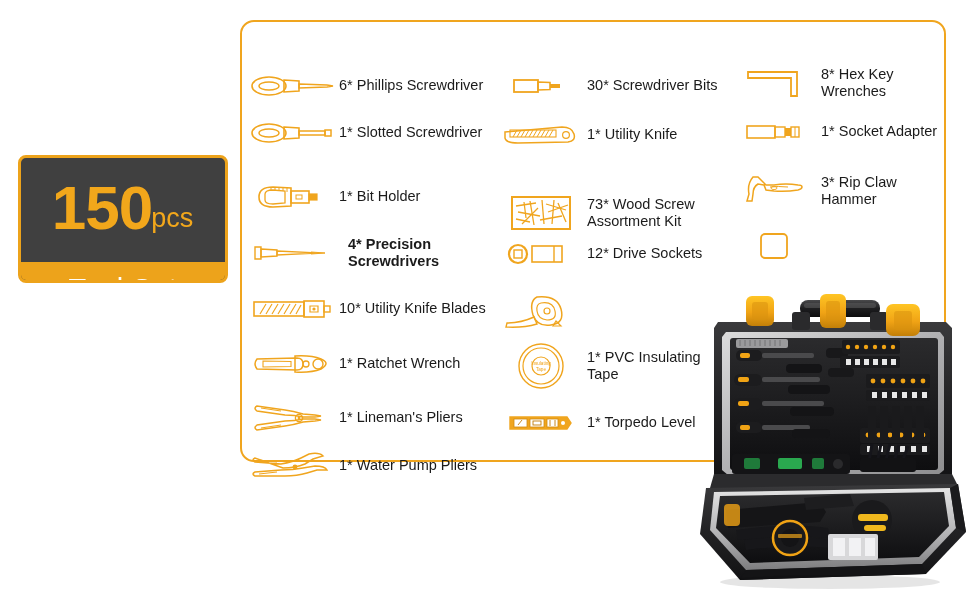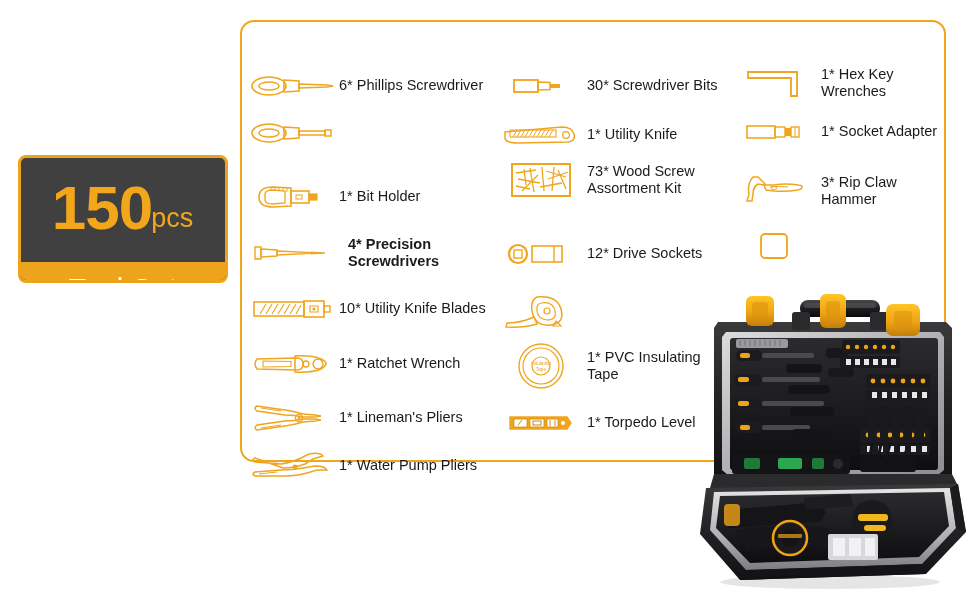--- a/index.html
+++ b/index.html
@@ -145,20 +145,21 @@
   <div class="item" style="top:73px">
     <span class="item-icon">
       <svg width="84" height="26" viewBox="0 0 84 26">
         <ellipse cx="18" cy="13" rx="17" ry="9" fill="none" stroke="#f0a51e" stroke-width="1.6"></ellipse>
         <ellipse cx="18" cy="13" rx="10" ry="4" fill="none" stroke="#f0a51e" stroke-width="1.4"></ellipse>
         <path d="M33 7 L48 8 L48 18 L33 19 Z" fill="none" stroke="#f0a51e" stroke-width="1.6"></path>
         <rect x="48" y="11" width="26" height="4" fill="none" stroke="#f0a51e" stroke-width="1.5"></rect>
         <rect x="74" y="10" width="6" height="6" fill="none" stroke="#f0a51e" stroke-width="1.5"></rect>
       </svg>
     </span>
+    <span class="item-label">1* Slotted Screwdriver</span>
   </div>
 
   <div class="item" style="top:137px">
     <span class="item-icon">
       <svg width="84" height="30" viewBox="0 0 84 30">
         <path d="M8 15 Q8 5 22 5 L40 6 L40 24 L22 25 Q8 25 8 15 Z" fill="none" stroke="#f0a51e" stroke-width="1.6"></path>
         <path d="M14 12 Q14 8 22 8 L34 9 L34 21 L22 22 Q14 22 14 18 Z" fill="none" stroke="#f0a51e" stroke-width="1.3"></path>
         <g stroke="#f0a51e" stroke-width="1">
           <line x1="20" y1="5" x2="20" y2="9"></line>
             <line x1="24" y1="5" x2="24" y2="9"></line>
@@ -279,21 +280,21 @@
             <line x1="39" y1="15" x2="43" y2="8"></line>
           <line x1="43" y1="15" x2="47" y2="8"></line>
             <line x1="47" y1="15" x2="51" y2="8"></line>
         </g>
         <circle cx="64" cy="13" r="3.4" fill="none" stroke="#f0a51e" stroke-width="1.2"></circle>
       </svg>
     </span>
     <span class="item-label">1* Utility Knife</span>
   </div>
 
-  <div class="item" style="top:120px">
+  <div class="item" style="top:153px">
     <span class="item-icon">
       <svg width="62" height="38" viewBox="0 0 62 38">
         <rect x="2" y="3" width="58" height="32" fill="none" stroke="#f0a51e" stroke-width="2"></rect>
         <g stroke="#f0a51e" stroke-width="1.3" fill="none">
           <line x1="6" y1="12" x2="26" y2="9"></line>
           <line x1="8" y1="18" x2="30" y2="22"></line>
           <line x1="12" y1="30" x2="28" y2="14"></line>
           <line x1="20" y1="7" x2="24" y2="31"></line>
           <line x1="32" y1="6" x2="34" y2="30"></line>
           <line x1="30" y1="26" x2="52" y2="22"></line>
@@ -367,21 +368,21 @@
 </div>
 
 <div class="col" id="col-3">
 
   <div class="item" style="top:23px">
     <span class="item-icon">
       <svg width="60" height="34" viewBox="0 0 60 34">
         <path d="M3 6 L52 6 L52 30 L46 30 L46 12 L3 12 Z" fill="none" stroke="#f0a51e" stroke-width="1.8"></path>
       </svg>
     </span>
-    <span class="item-label">1* Hex Key Wrenches</span>
+    <span class="item-label">8* Hex Key Wrenches</span>
   </div>
 
   <div class="item" style="top:72px">
     <span class="item-icon">
       <svg width="62" height="22" viewBox="0 0 62 22">
         <rect x="3" y="5" width="28" height="12" fill="none" stroke="#f0a51e" stroke-width="1.6"></rect>
         <rect x="31" y="6" width="10" height="10" fill="none" stroke="#f0a51e" stroke-width="1.4"></rect>
         <rect x="41" y="7" width="6" height="8" fill="#f0a51e"></rect>
         <rect x="47" y="6" width="8" height="10" fill="none" stroke="#f0a51e" stroke-width="1.4"></rect>
         <line x1="51" y1="6" x2="51" y2="16" stroke="#f0a51e" stroke-width="1"></line>

